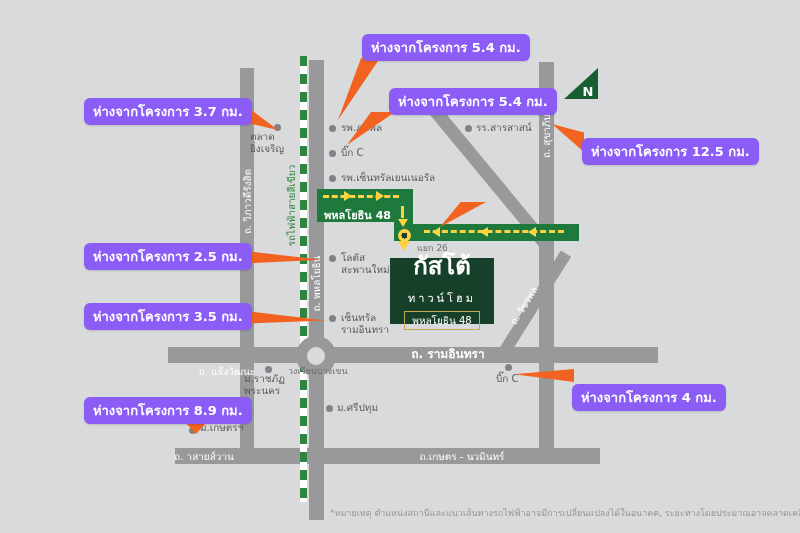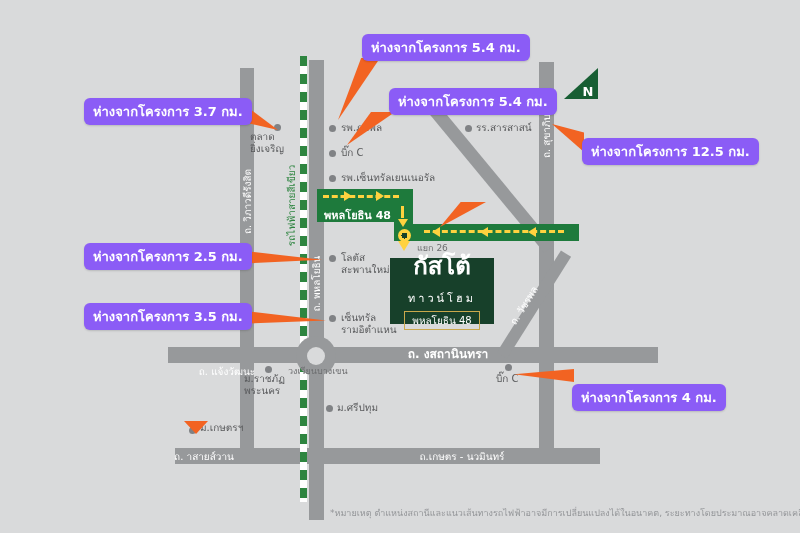--- a/index.html
+++ b/index.html
@@ -50,21 +50,21 @@
   <div class="bts" style="left:300px;top:56px;height:446px;"></div>
   <div class="rlabel vrot btslabel" style="left:206px;top:200px;width:170px;height:11px;">รถไฟฟ้าสายสีเขียว</div>
 
   <div class="ring" style="left:296px;top:336px;"></div>
   <div class="hole" style="left:307px;top:347px;"></div>
 
   <div class="rlabel vrot" style="left:192px;top:196px;width:110px;height:11px;">ถ. วิภาวดีรังสิต</div>
   <div class="rlabel vrot" style="left:267px;top:278px;width:98px;height:11px;">ถ. พหลโยธิน</div>
   <div class="rlabel vrot" style="left:497px;top:120px;width:98px;height:11px;">ถ. สุขาภิบาล 5</div>
   <div class="rlabel" style="left:174px;top:366px;width:106px;">ถ. แจ้งวัฒนะ</div>
-  <div class="rlabel" style="left:388px;top:349px;width:120px;font-size:12px;font-weight:bold;">ถ. งสถานินทรา</div>
+  <div class="rlabel" style="left:388px;top:349px;width:120px;font-size:12px;font-weight:bold;">ถ. รามอินทรา</div>
   <div class="rlabel" style="left:162px;top:451px;width:84px;">ถ. าสายส์วาน</div>
   <div class="rlabel" style="left:382px;top:451px;width:160px;">ถ.เกษตร - นวมินทร์</div>
   <div class="rlabel" style="left:489px;top:300px;width:70px;transform:rotate(-58deg);">ถ. วัชรพล</div>
 
   <div class="seg" style="left:317px;top:189px;width:96px;height:33px;"></div>
   <div class="seg" style="left:394px;top:189px;width:19px;height:52px;"></div>
   <div class="seg" style="left:394px;top:224px;width:185px;height:17px;"></div>
   <div class="dash-h" style="left:323px;top:195px;width:76px;"></div>
   <div class="arr arr-r" style="left:344px;top:191px;"></div>
   <div class="arr arr-r" style="left:376px;top:191px;"></div>
@@ -94,21 +94,21 @@
   <div class="plabel" style="left:341px;top:147px;">บิ๊ก C</div>
   <div class="dot" style="left:329px;top:175px;"></div>
   <div class="plabel" style="left:341px;top:172px;">รพ.เซ็นทรัลเยนเนอรัล</div>
   <div class="dot" style="left:465px;top:125px;"></div>
   <div class="plabel" style="left:476px;top:122px;">รร.สารสาสน์</div>
   <div class="dot" style="left:329px;top:255px;"></div>
   <div class="plabel" style="left:341px;top:252px;">โลตัส
 สะพานใหม่</div>
   <div class="dot" style="left:329px;top:315px;"></div>
   <div class="plabel" style="left:341px;top:312px;">เซ็นทรัล
-รามอิตำแหน</div>
+รามอินทรา</div>
   <div class="dot" style="left:505px;top:364px;"></div>
   <div class="plabel" style="left:496px;top:373px;">บิ๊ก C</div>
   <div class="dot" style="left:265px;top:366px;"></div>
   <div class="plabel" style="left:244px;top:373px;">ม.ราชภัฏ
 พระนคร</div>
   <div class="dot" style="left:326px;top:405px;"></div>
   <div class="plabel" style="left:337px;top:402px;">ม.ศรีปทุม</div>
   <div class="dot" style="left:189px;top:427px;"></div>
   <div class="plabel" style="left:200px;top:422px;">ม.เกษตรฯ</div>
   <div class="plabel small" style="left:288px;top:365px;">วงเวียนบางเขน</div>
@@ -123,20 +123,21 @@
   <div class="tail" style="left:514px;top:369px;width:60px;height:13px;clip-path:polygon(0 40%,100% 0,100% 100%);"></div>
   <div class="tail" style="left:184px;top:421px;width:24px;height:13px;clip-path:polygon(0 0,100% 0,50% 100%);"></div>
 
   <div class="callout" style="left:362px;top:34px;">ห่างจากโครงการ 5.4 กม.</div>
   <div class="callout" style="left:389px;top:88px;">ห่างจากโครงการ 5.4 กม.</div>
   <div class="callout" style="left:84px;top:98px;">ห่างจากโครงการ 3.7 กม.</div>
   <div class="callout" style="left:582px;top:138px;">ห่างจากโครงการ 12.5 กม.</div>
   <div class="callout" style="left:84px;top:243px;">ห่างจากโครงการ 2.5 กม.</div>
   <div class="callout" style="left:84px;top:303px;">ห่างจากโครงการ 3.5 กม.</div>
   <div class="callout" style="left:572px;top:384px;">ห่างจากโครงการ 4 กม.</div>
+  <div class="callout" style="left:84px;top:397px;">ห่างจากโครงการ 8.9 กม.</div>
 
   <div style="position:absolute;left:560px;top:66px;width:42px;height:36px;">
     <svg width="42" height="36" viewBox="0 0 42 36">
       <path d="M4 33 L38 2 L38 33 Z" fill="#175e33"></path>
       <text x="28" y="30" fill="#ffffff" font-size="13" font-weight="bold" text-anchor="middle">N</text>
     </svg>
   </div>
 
   <div class="foot" style="left:330px;top:506px;width:456px;">*หมายเหตุ ตำแหน่งสถานีและแนวเส้นทางรถไฟฟ้าอาจมีการเปลี่ยนแปลงได้ในอนาคต, ระยะทางโดยประมาณอาจคลาดเคลื่อนได้</div>
 

